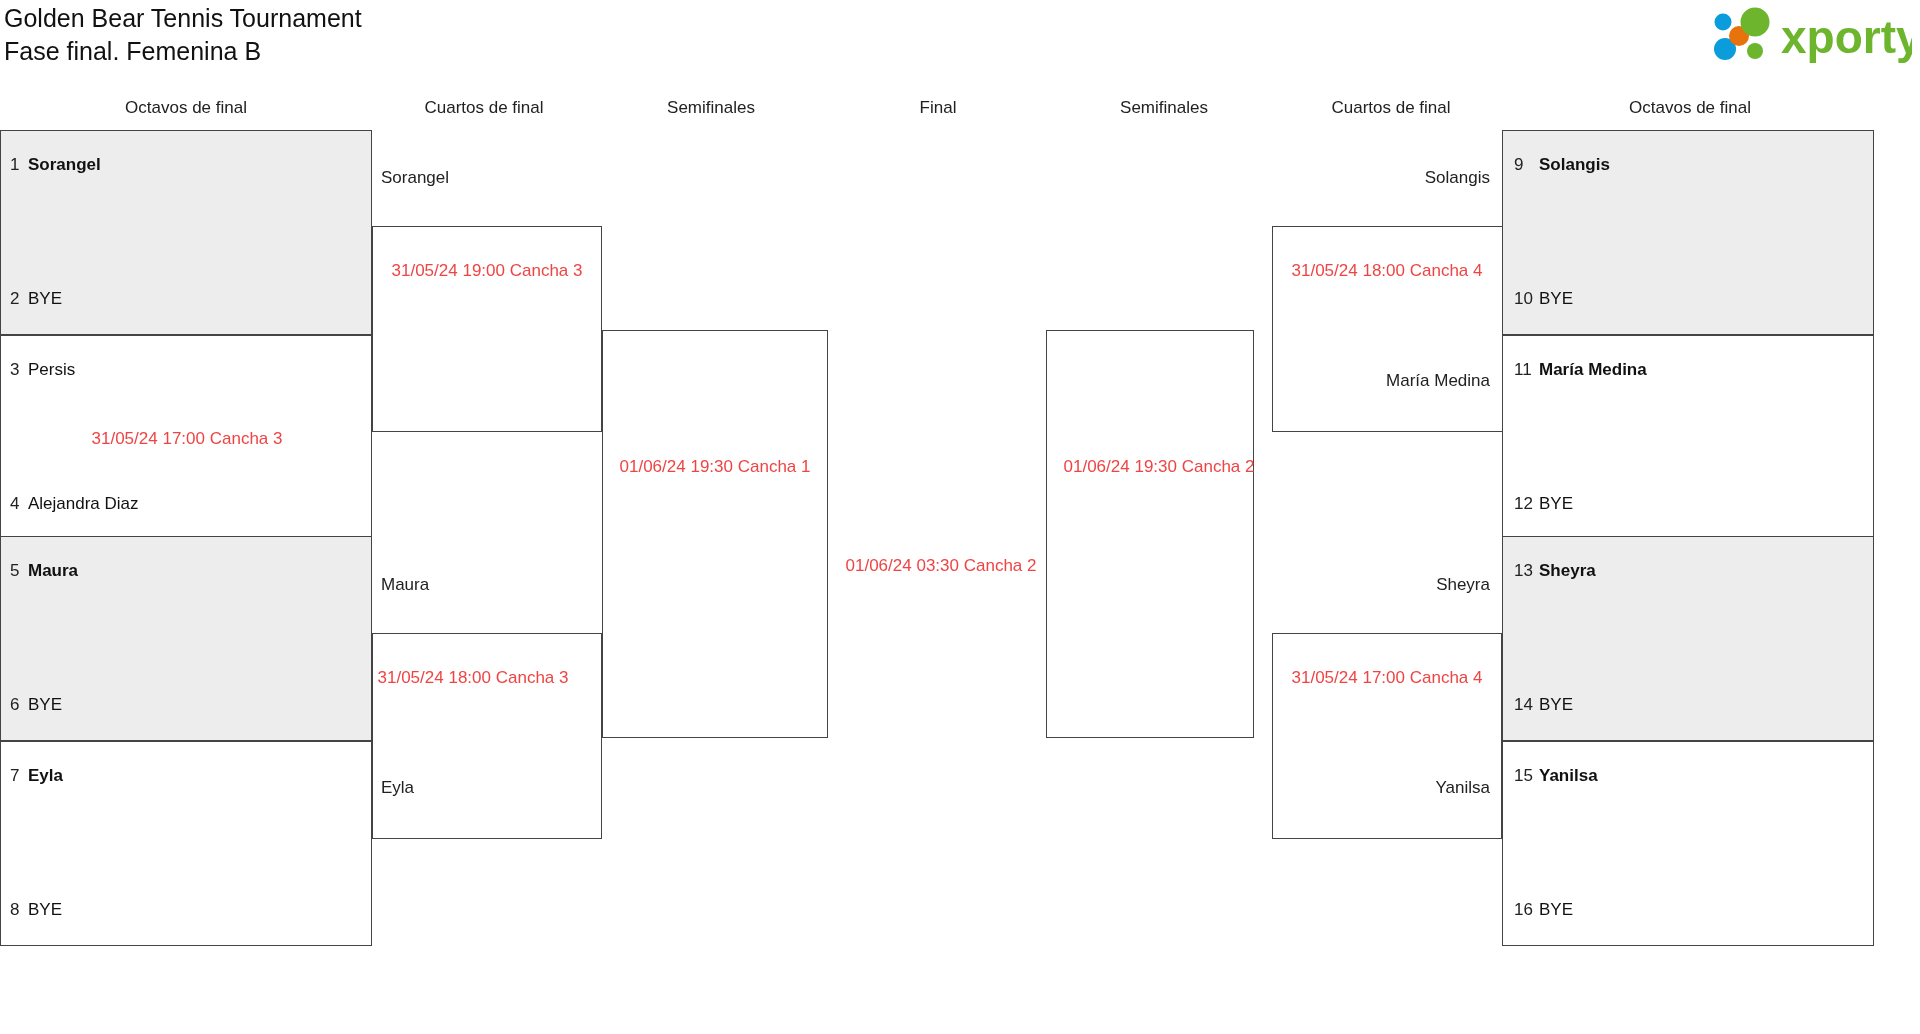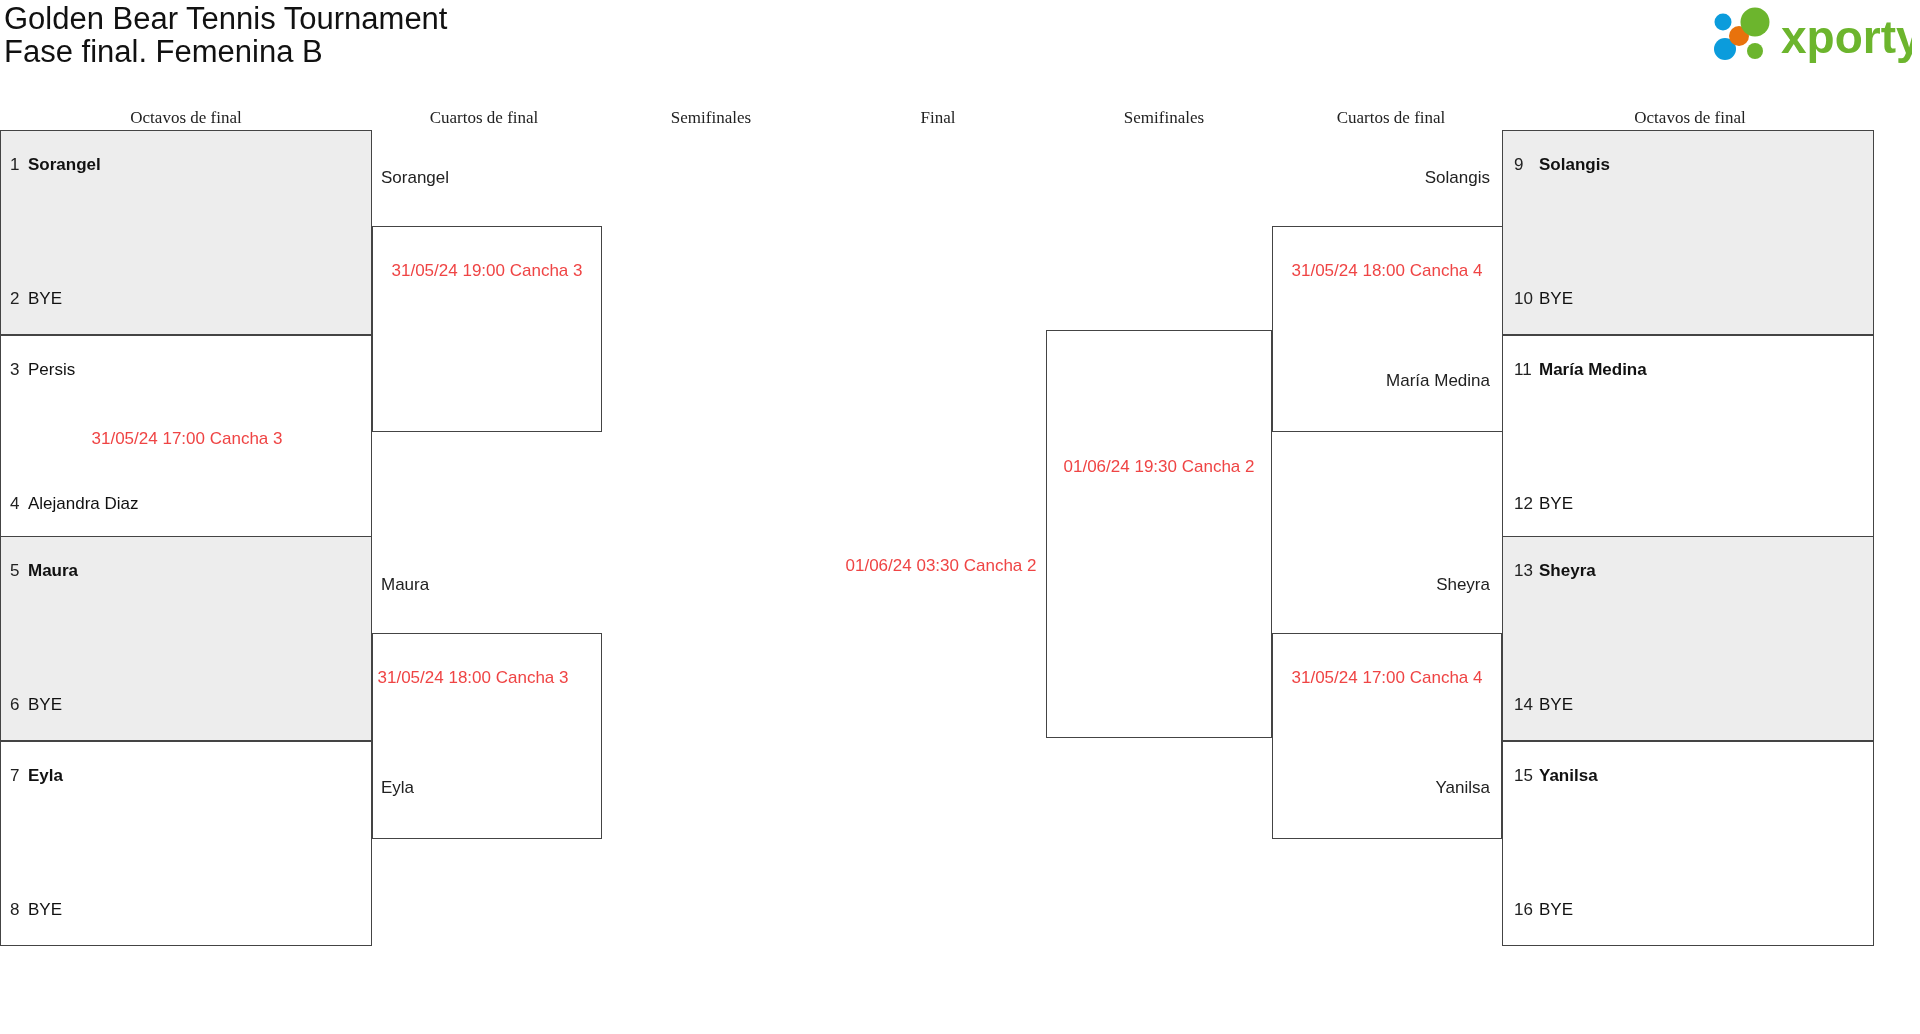--- a/index.html
+++ b/index.html
@@ -7,32 +7,31 @@
     width:1920px;height:1034px;
     font-family:"Liberation Sans","DejaVu Sans",sans-serif;
     color:#1a1a1a;
     -webkit-font-smoothing:antialiased;
     overflow:hidden;
   }
   .page{position:relative;width:1920px;height:1034px;}
 
   
   .title-block{position:absolute;left:4px;top:2px;}
-  .title-line{font-size:31px;line-height:33px;color:#111;white-space:nowrap;}
+  .title-line{font-size:25px;line-height:33px;color:#111;white-space:nowrap;}
 
   .logo{position:absolute;right:8px;top:6px;width:205px;height:58px;}
   .logo svg{display:block;}
 
   
   .round-head{
-    position:absolute;top:109px;
+    position:absolute;top:99px;
     font-size:17px;line-height:17px;color:#222;
     text-align:center;white-space:nowrap;
     transform:translateX(-50%);
-    font-family:Liberation Serif, serif;
   }
 
   
   .box{position:absolute;box-sizing:border-box;}
   .pbox{
     border:1px solid #444;
     background:#ffffff;
   }
   .pbox.shaded{background:#ededed;}
   .pbox .seed{
@@ -125,24 +124,27 @@
   <div class="box frame" style="left:372px;top:226px;width:230px;height:206px;">
     <div class="minfo" style="left:0px;top:33px;width:228px;">31/05/24 19:00 Cancha 3</div>
   </div>
 
   <div class="adv" style="left:381px;top:575px;">Maura</div>
   <div class="box frame" style="left:372px;top:633px;width:230px;height:206px;">
     <div class="minfo" style="left:0px;top:33px;width:200px;">31/05/24 18:00 Cancha 3</div>
   </div>
   <div class="adv" style="left:381px;top:778px;">Eyla</div>
 
+  <div class="box frame" style="left:602px;top:330px;width:226px;height:408px;">
+    <div class="minfo" style="left:0px;top:125px;width:224px;">01/06/24 19:30 Cancha 1</div>
+  </div>
 
   <div class="minfo" style="left:828px;top:555px;width:226px;">01/06/24 03:30 Cancha 2</div>
 
-  <div class="box frame" style="left:1046px;top:330px;width:226px;height:408px;text-decoration:underline;">
+  <div class="box frame" style="left:1046px;top:330px;width:208px;height:408px;text-decoration:underline;">
     <div class="minfo" style="left:0px;top:125px;width:224px;">01/06/24 19:30 Cancha 2</div>
   </div>
 
   <div class="adv r" style="left:1042px;top:168px;width:448px;">Solangis</div>
   <div class="box frame" style="left:1272px;top:226px;width:242px;height:206px;">
     <div class="minfo" style="left:0px;top:33px;width:228px;">31/05/24 18:00 Cancha 4</div>
   </div>
   <div class="adv r" style="left:1042px;top:371px;width:448px;">María Medina</div>
 
   <div class="adv r" style="left:1042px;top:575px;width:448px;">Sheyra</div>

